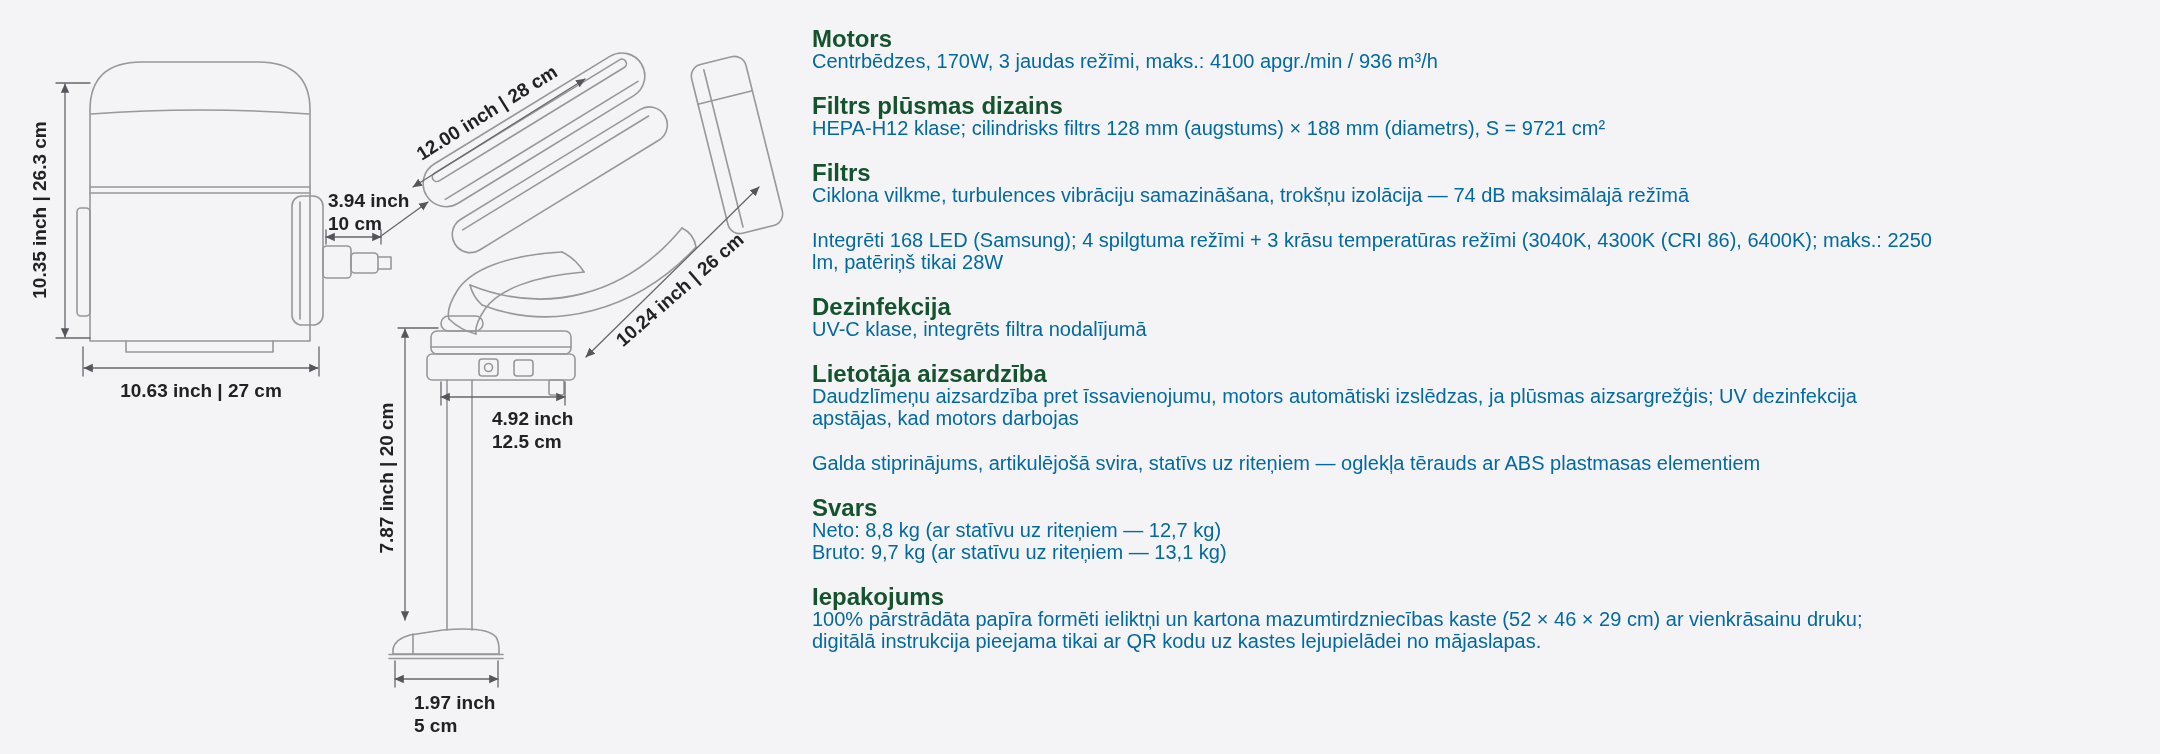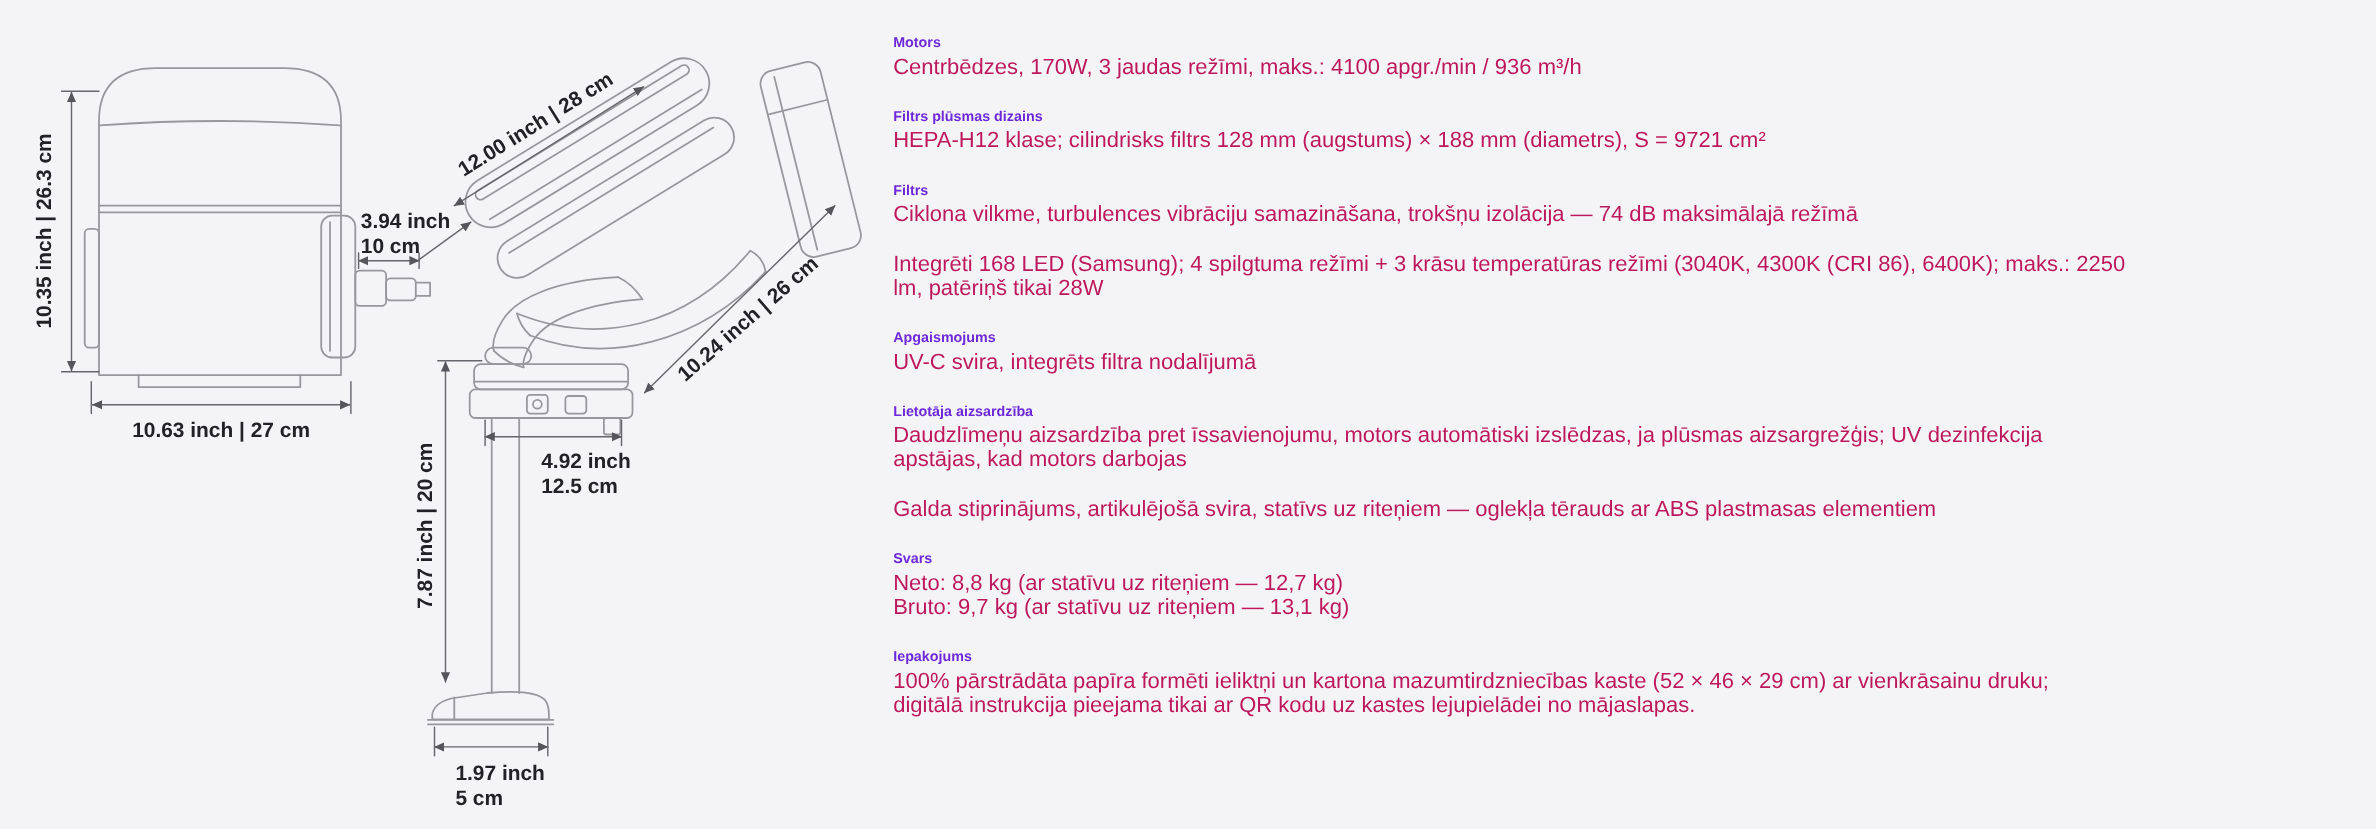--- a/index.html
+++ b/index.html
@@ -13,27 +13,27 @@
   }
   .diagram{
     position:absolute;left:0;top:0;width:810px;height:754px;
   }
   .specs{
     position:absolute;left:812px;top:28px;width:1330px;
   }
   .spec{margin:0 0 23px 0;}
   .spec h3{
     margin:0;padding:0;
-    font-size:13px;line-height:22px;
-    font-weight:700;color:#6d28d9;
+    font-size:24px;line-height:22px;
+    font-weight:700;color:#14532d;
   }
   .spec p{
     margin:0;padding:0;
     font-size:20px;line-height:22px;
-    font-weight:400;color:#be185d;
+    font-weight:400;color:#0369a1;
     white-space:pre-line;
   }
   svg text{
     font-family:"Liberation Sans", sans-serif;
     font-size:19px;font-weight:600;fill:#222226;
   }
 </style>
 </head>
 <body>
 
@@ -162,22 +162,22 @@
   </section>
   <section class="spec">
     <h3>Filtrs</h3>
     <p>Ciklona vilkme, turbulences vibrāciju samazināšana, trokšņu izolācija — 74 dB maksimālajā režīmā</p>
   </section>
   <section class="spec">
     <p>Integrēti 168 LED (Samsung); 4 spilgtuma režīmi + 3 krāsu temperatūras režīmi (3040K, 4300K (CRI 86), 6400K); maks.: 2250
 lm, patēriņš tikai 28W</p>
   </section>
   <section class="spec">
-    <h3>Apgaismojums</h3>
-    <p>UV-C svira, integrēts filtra nodalījumā</p>
+    <h3>Dezinfekcija</h3>
+    <p>UV-C klase, integrēts filtra nodalījumā</p>
   </section>
   <section class="spec">
     <h3>Lietotāja aizsardzība</h3>
     <p>Daudzlīmeņu aizsardzība pret īssavienojumu, motors automātiski izslēdzas, ja plūsmas aizsargrežģis; UV dezinfekcija
 apstājas, kad motors darbojas</p>
   </section>
   <section class="spec">
     <p>Galda stiprinājums, artikulējošā svira, statīvs uz riteņiem — oglekļa tērauds ar ABS plastmasas elementiem</p>
   </section>
   <section class="spec">

